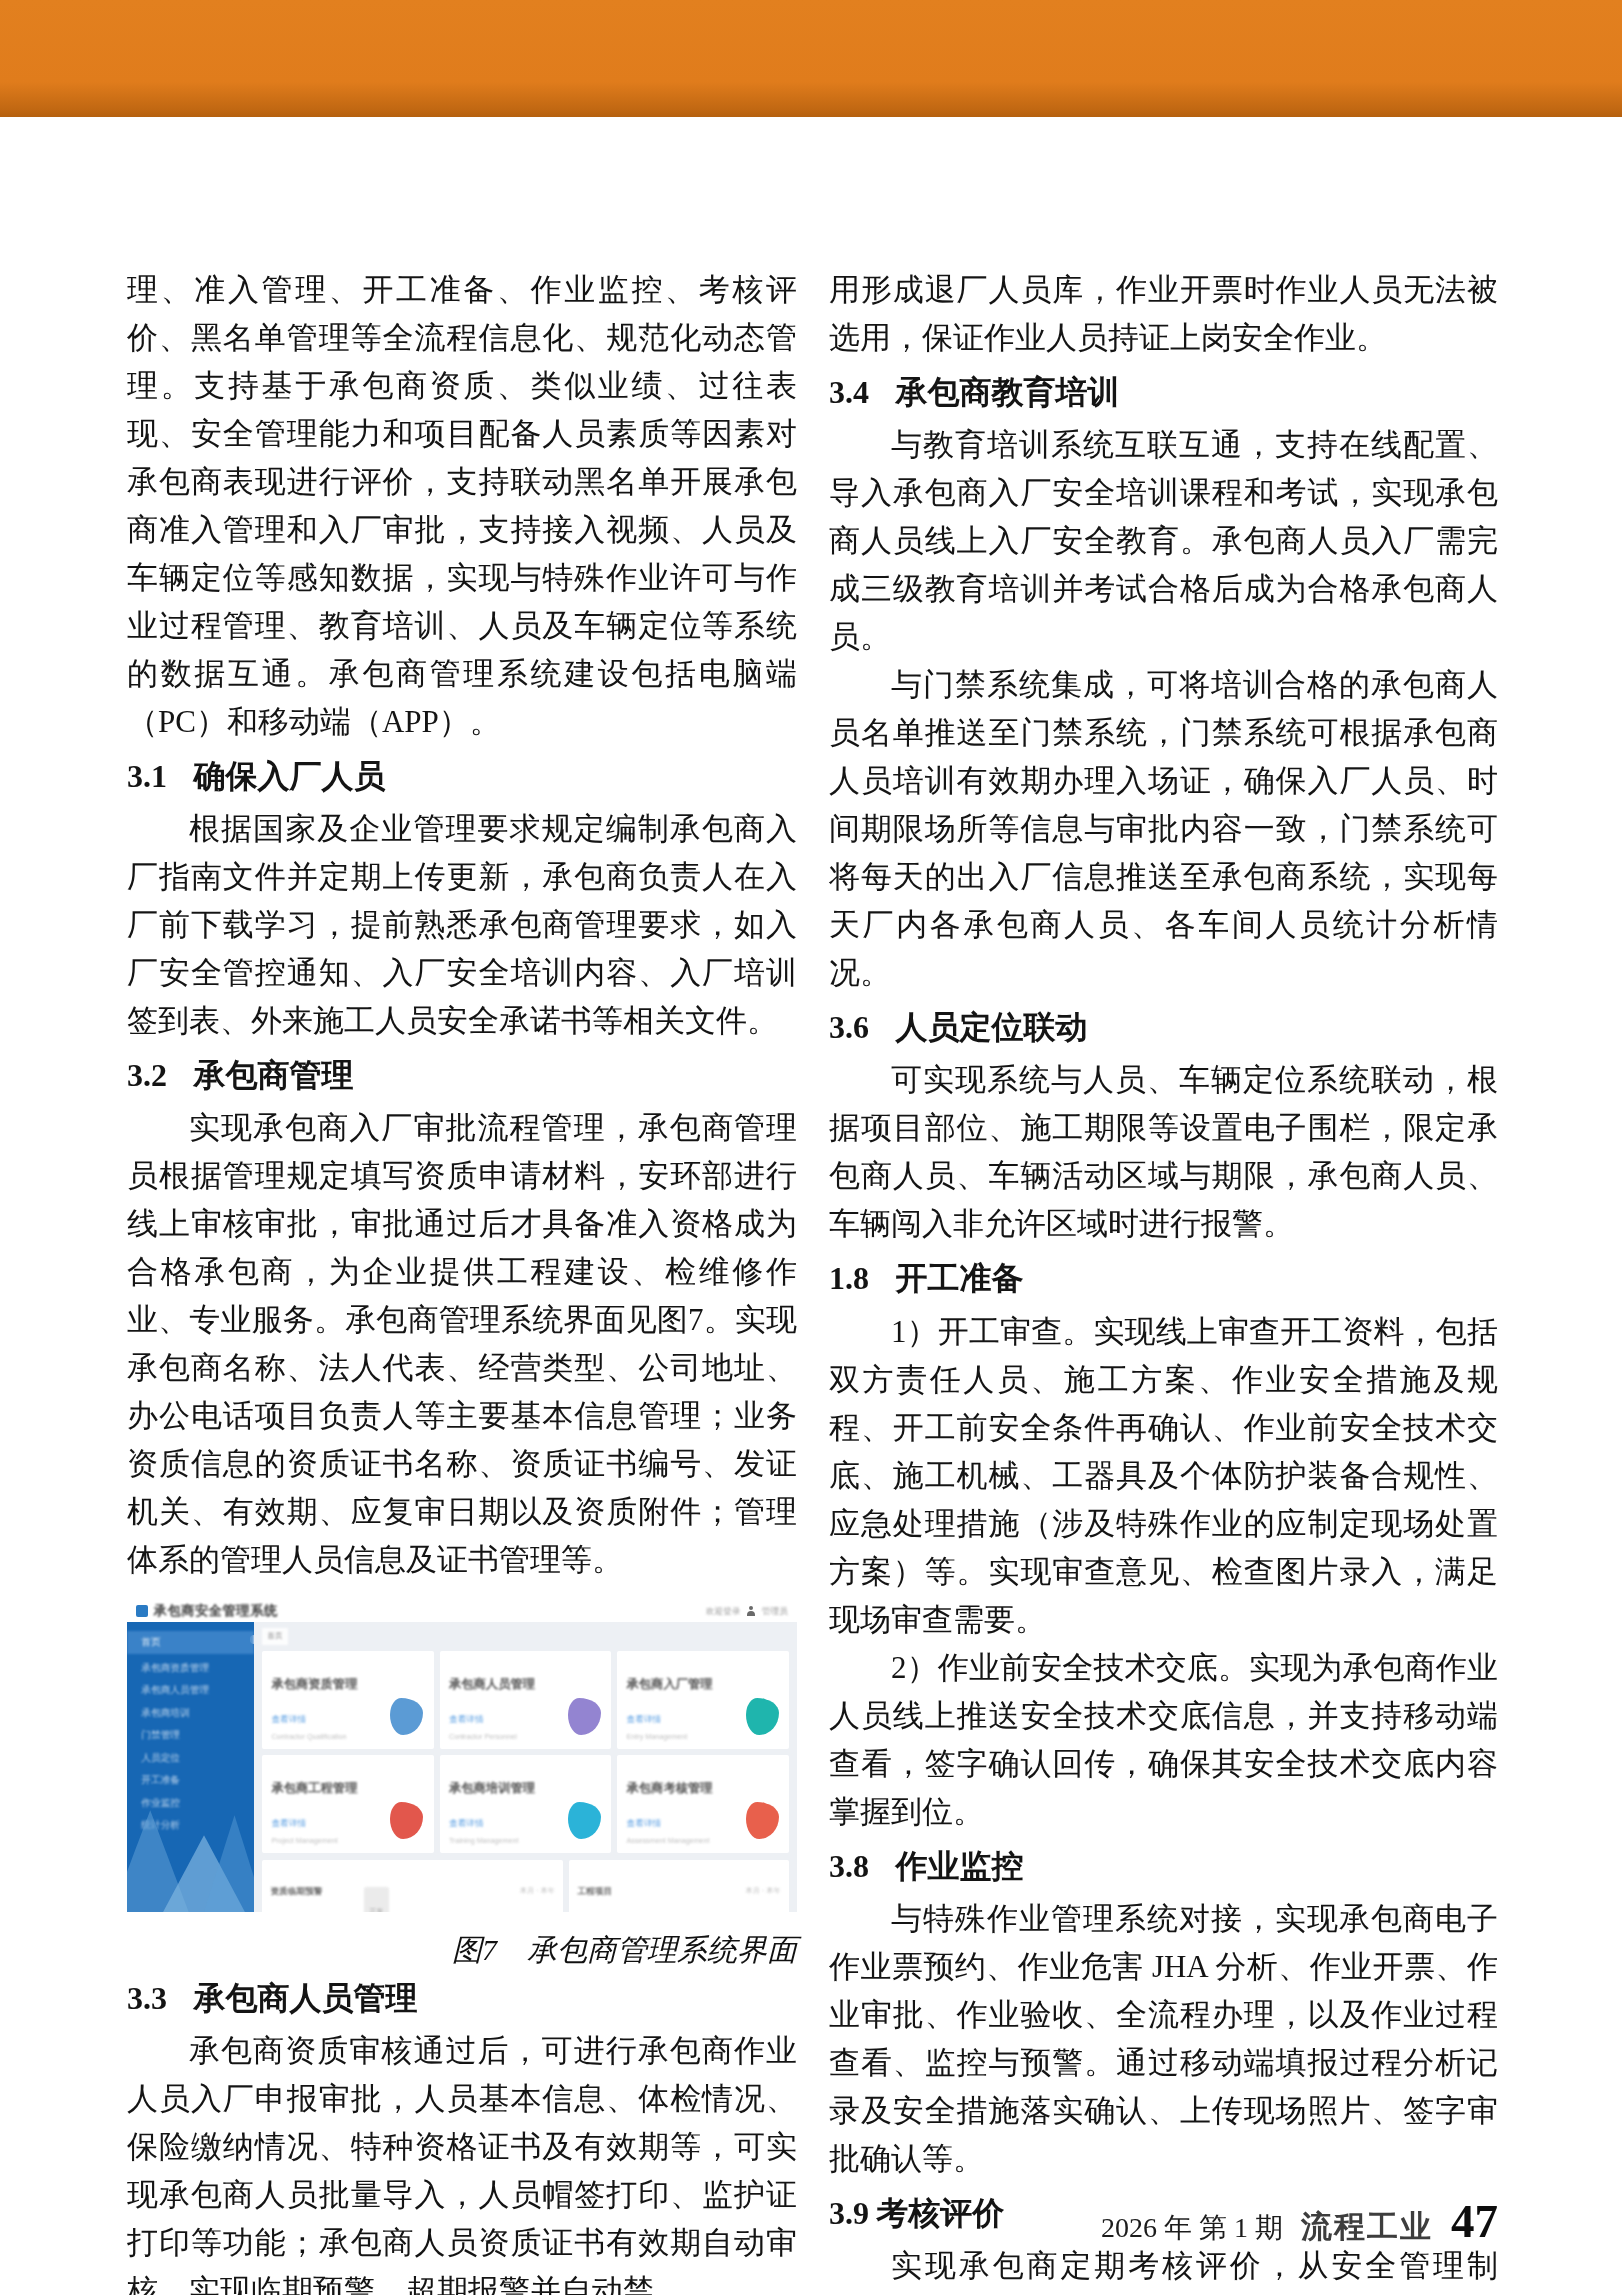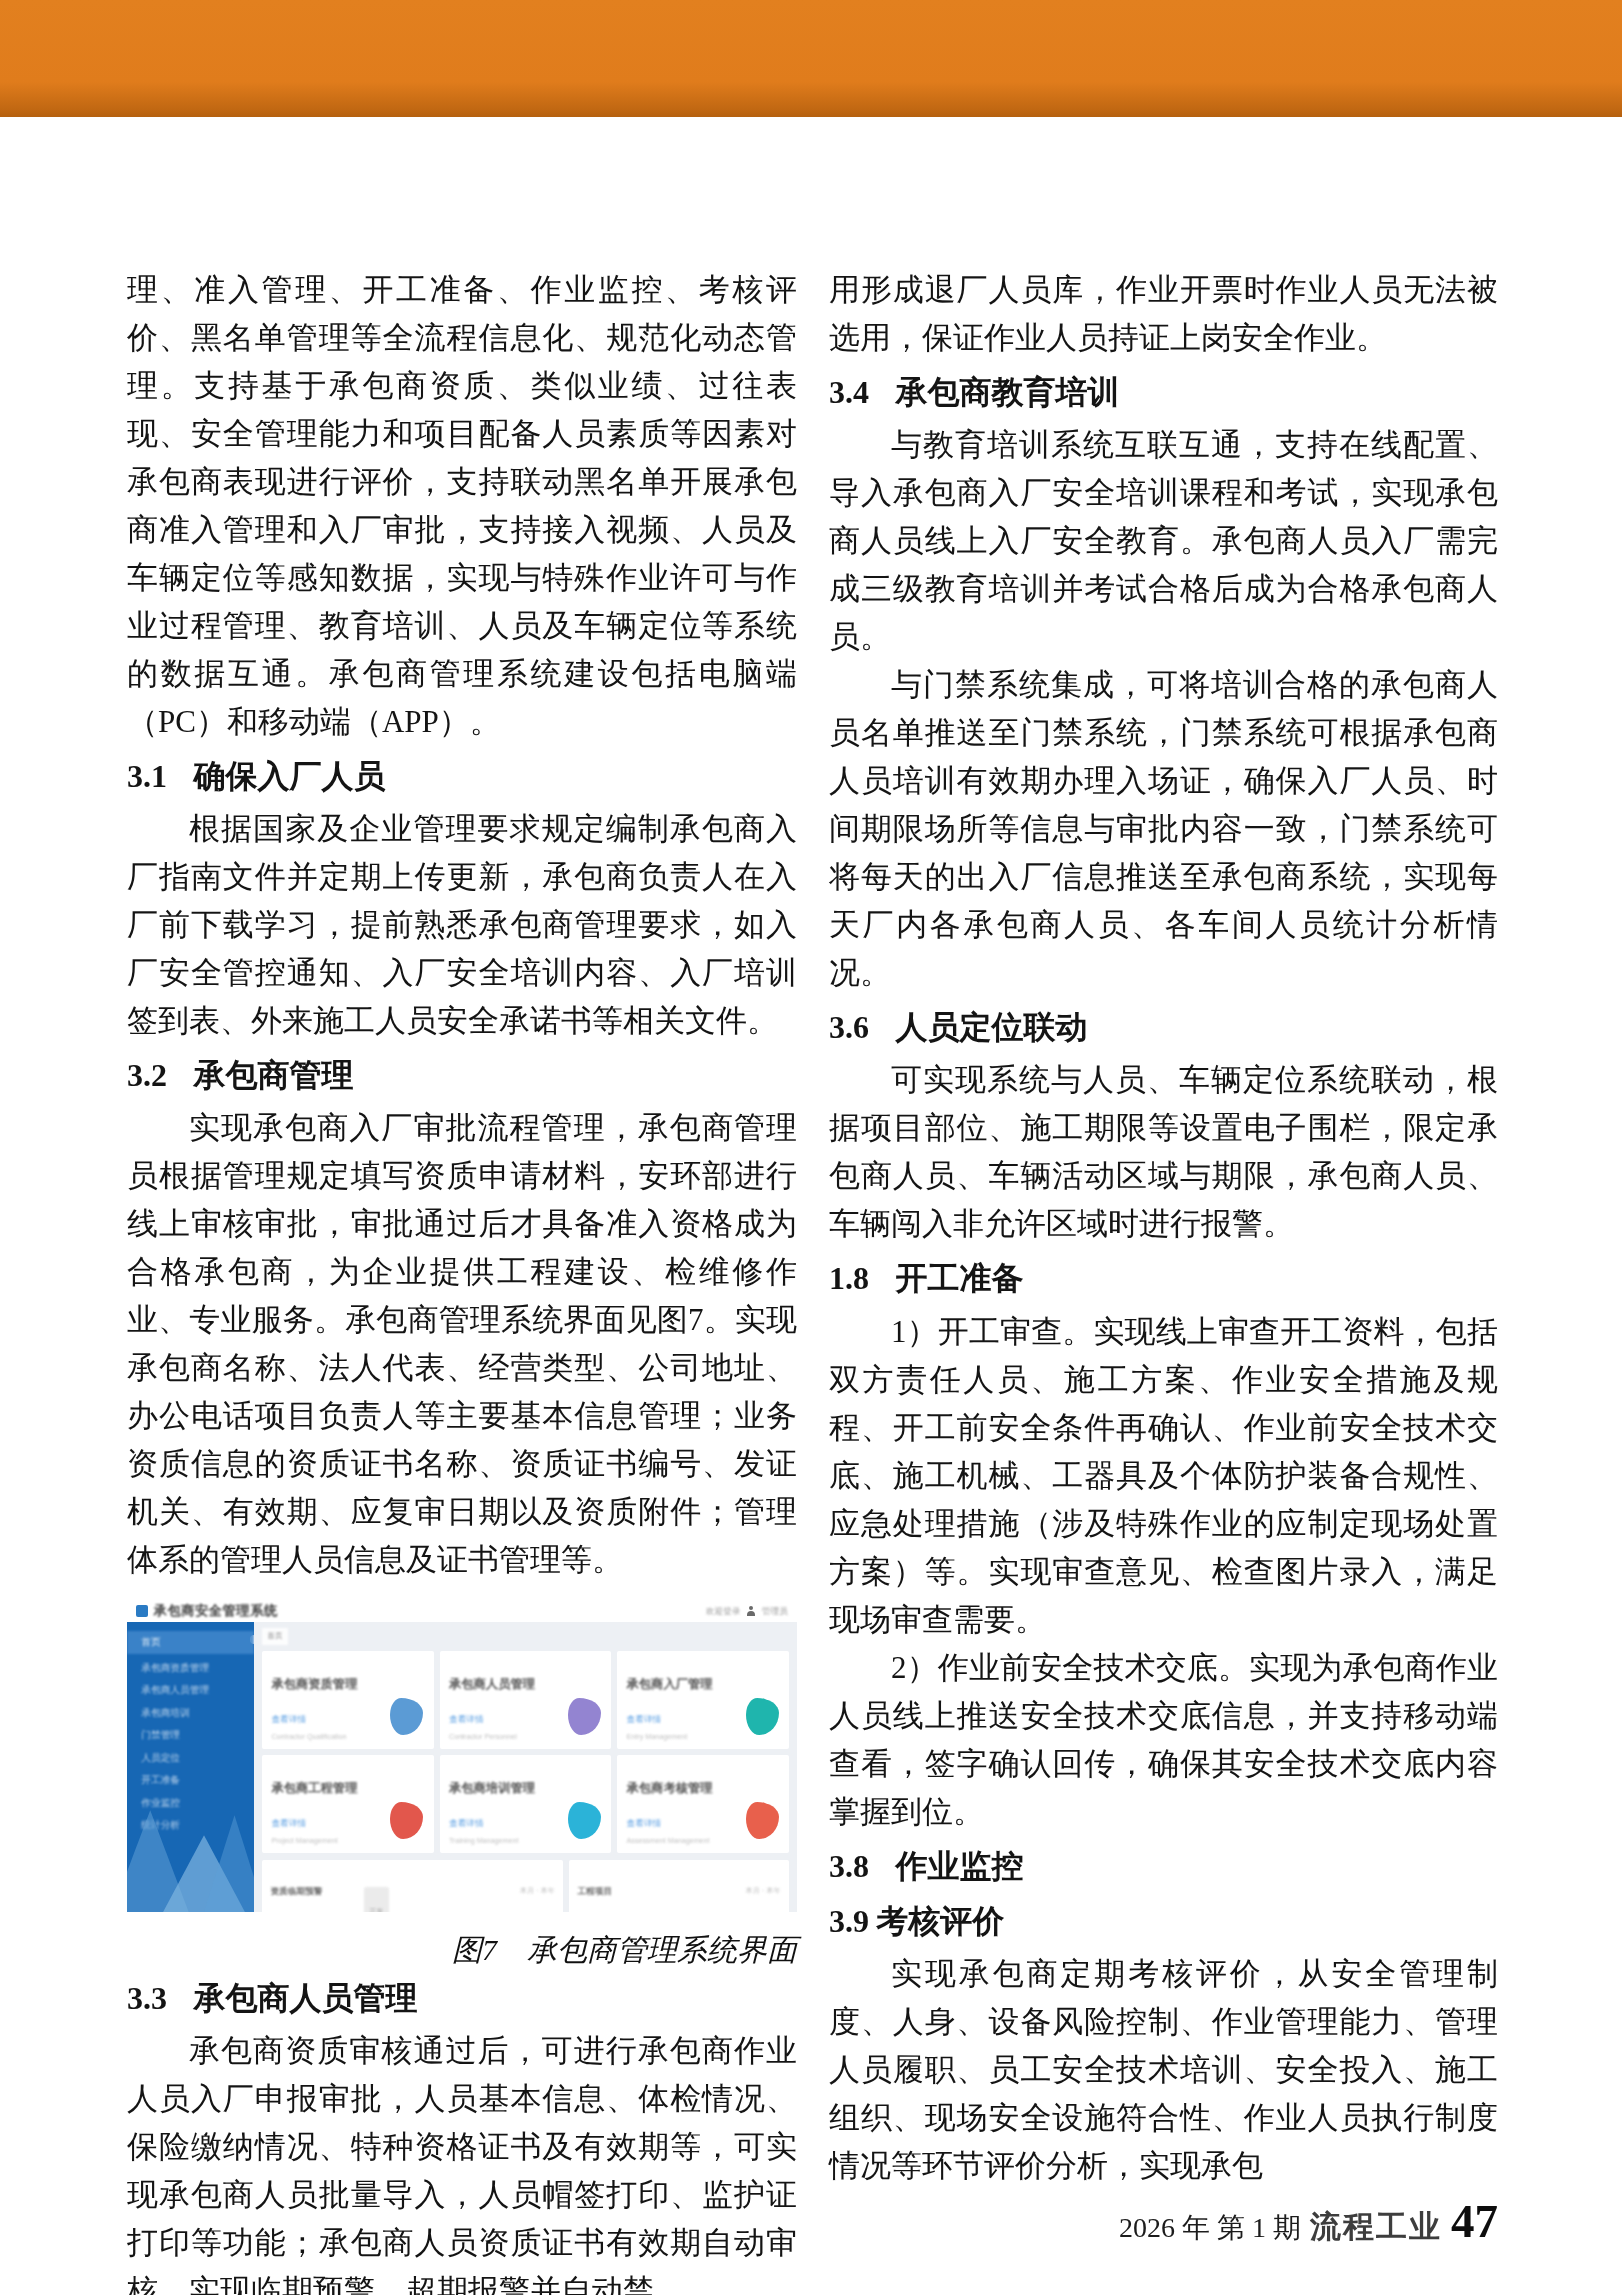--- a/index.html
+++ b/index.html
@@ -57,21 +57,21 @@
   .fig-panel.pl{flex:1.4;}
   .fig-panel.pr{flex:1;}
   .fig-panel-title{font-size:8.7px;color:#555;font-weight:bold;}
   .fig-panel-range{position:absolute;right:8.2px;top:7.2px;font-size:7.2px;color:#b0b0b0;}
   .fig-legend{position:absolute;left:102px;top:26.6px;font-size:7.2px;color:#9a9a9a;}
   .fig-legend div{margin-bottom:7.2px;background:#e9e9e9;border-radius:1.5px;padding:1px 5.1px;}
   
   .caption{margin:18.4px 0 5.1px 0;text-align:right;font-size:30px;line-height:37px;
            font-style:italic;font-family:"Liberation Serif","DejaVu Serif",serif;color:#111;text-indent:0;}
   
-  .footer{position:absolute;top:2194px;right:125px;display:flex;align-items:baseline;gap:9px;}
+  .footer{position:absolute;top:2194px;right:125px;display:flex;align-items:baseline;gap:18px;}
   .footer .issue{font-size:28px;color:#1c1c1c;}
   .footer .journal{font-family:"Liberation Sans","DejaVu Sans",sans-serif;font-weight:bold;
                    font-size:31px;color:#3d3d3d;letter-spacing:2px;}
   .footer .pageno{font-size:47px;font-weight:bold;color:#0d0d0d;font-family:"Liberation Serif","DejaVu Serif",serif;}
 </style>
 </head>
 <body>
 
 <div class="page">
 
@@ -207,20 +207,21 @@
       <p class="para">与门禁系统集成，可将培训合格的承包商人员名单推送至门禁系统，门禁系统可根据承包商人员培训有效期办理入场证，确保入厂人员、时间期限场所等信息与审批内容一致，门禁系统可将每天的出入厂信息推送至承包商系统，实现每天厂内各承包商人员、各车间人员统计分析情况。</p>
 
       <p class="h3"><span class="num">3.6</span><span>人员定位联动</span></p>
       <p class="para">可实现系统与人员、车辆定位系统联动，根据项目部位、施工期限等设置电子围栏，限定承包商人员、车辆活动区域与期限，承包商人员、车辆闯入非允许区域时进行报警。</p>
 
       <p class="h3"><span class="num">1.8</span><span>开工准备</span></p>
       <p class="para">1）开工审查。实现线上审查开工资料，包括双方责任人员、施工方案、作业安全措施及规程、开工前安全条件再确认、作业前安全技术交底、施工机械、工器具及个体防护装备合规性、应急处理措施（涉及特殊作业的应制定现场处置方案）等。实现审查意见、检查图片录入，满足现场审查需要。</p>
       <p class="para">2）作业前安全技术交底。实现为承包商作业人员线上推送安全技术交底信息，并支持移动端查看，签字确认回传，确保其安全技术交底内容掌握到位。</p>
 
       <p class="h3"><span class="num">3.8</span><span>作业监控</span></p>
+      <p class="para">与特殊作业管理系统对接，实现承包商电子作业票预约、作业危害 JHA 分析、作业开票、作业审批、作业验收、全流程办理，以及作业过程查看、监控与预警。通过移动端填报过程分析记录及安全措施落实确认、上传现场照片、签字审批确认等。</p>
 
       <p class="h3 tight"><span class="num">3.9</span><span>考核评价</span></p>
       <p class="para">实现承包商定期考核评价，从安全管理制度、人身、设备风险控制、作业管理能力、管理人员履职、员工安全技术培训、安全投入、施工组织、现场安全设施符合性、作业人员执行制度情况等环节评价分析，实现承包</p>
     </div>
 
   </div>
 
   <div class="footer">
     <span class="issue">2026 年 第 1 期</span>
     <span class="journal">流程工业</span>

